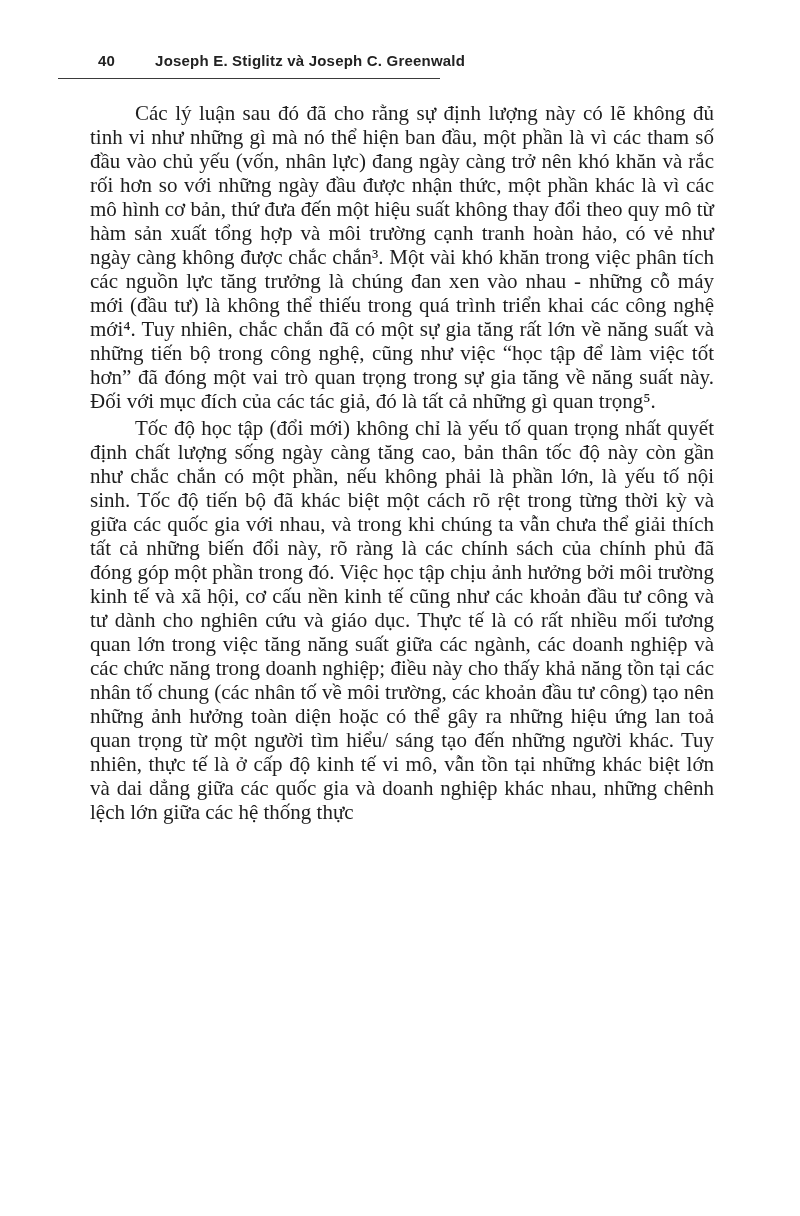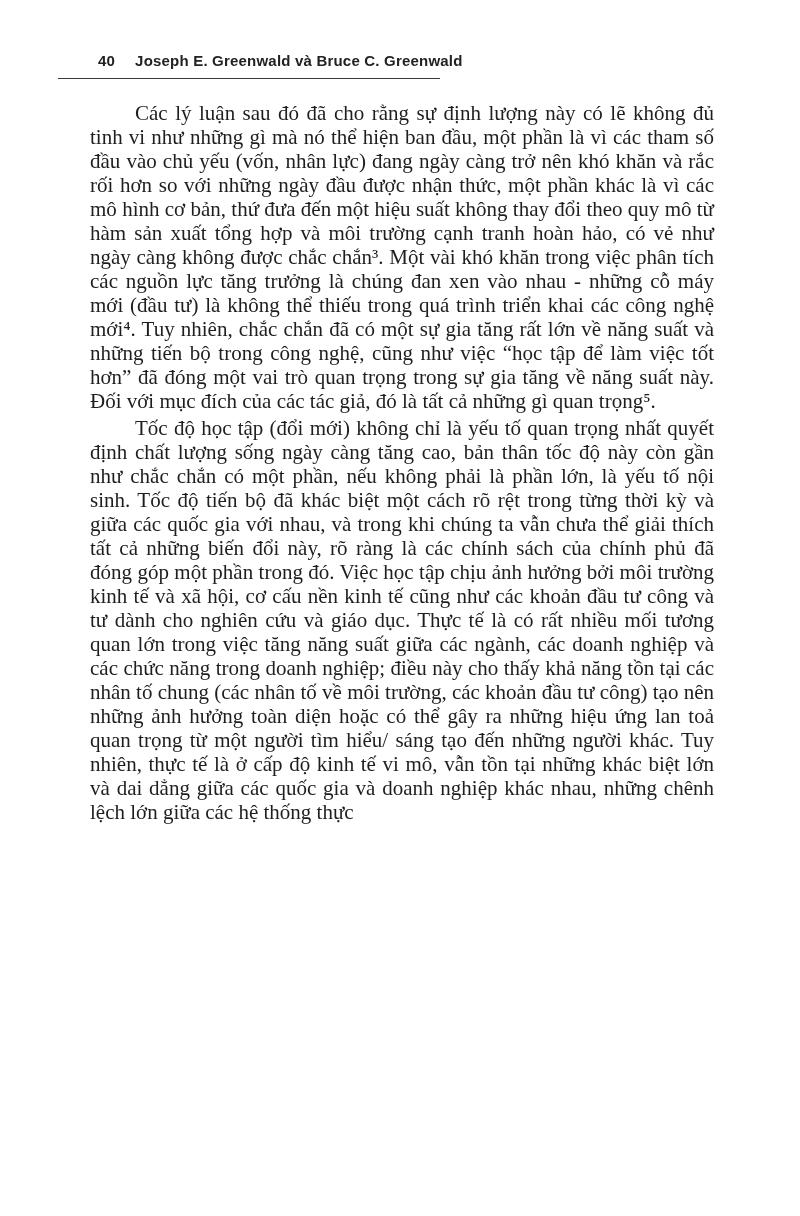--- a/index.html
+++ b/index.html
@@ -17,21 +17,21 @@
   .page {
     box-sizing: border-box;
     width: 800px;
     height: 1216px;
     padding: 52px 86px 40px 90px;
     background: #ffffff;
   }
   .page-header {
     display: flex;
     align-items: baseline;
-    gap: 20px;
+    gap: 40px;
     font-family: "Liberation Sans", "DejaVu Sans", sans-serif;
     font-weight: 700;
     font-size: 15px;
     color: #222;
     padding-left: 8px;
     letter-spacing: 0.2px;
   }
   .header-rule {
     border: none;
     border-top: 1.5px solid #3a3a3a;
@@ -51,20 +51,20 @@
   .para + .para {
     margin-top: 3px;
   }
 </style>
 </head>
 <body>
 
 <div class="page">
   <div class="page-header">
     <span>40</span>
-    <span>Joseph E. Greenwald và Bruce C. Greenwald</span>
+    <span>Joseph E. Stiglitz và Joseph C. Greenwald</span>
   </div>
   <hr class="header-rule">
   <div class="page-content">
     <p class="para">Các lý luận sau đó đã cho rằng sự định lượng này có lẽ không đủ tinh vi như những gì mà nó thể hiện ban đầu, một phần là vì các tham số đầu vào chủ yếu (vốn, nhân lực) đang ngày càng trở nên khó khăn và rắc rối hơn so với những ngày đầu được nhận thức, một phần khác là vì các mô hình cơ bản, thứ đưa đến một hiệu suất không thay đổi theo quy mô từ hàm sản xuất tổng hợp và môi trường cạnh tranh hoàn hảo, có vẻ như ngày càng không được chắc chắn³. Một vài khó khăn trong việc phân tích các nguồn lực tăng trưởng là chúng đan xen vào nhau - những cỗ máy mới (đầu tư) là không thể thiếu trong quá trình triển khai các công nghệ mới⁴. Tuy nhiên, chắc chắn đã có một sự gia tăng rất lớn về năng suất và những tiến bộ trong công nghệ, cũng như việc “học tập để làm việc tốt hơn” đã đóng một vai trò quan trọng trong sự gia tăng về năng suất này. Đối với mục đích của các tác giả, đó là tất cả những gì quan trọng⁵.</p>
     <p class="para">Tốc độ học tập (đổi mới) không chỉ là yếu tố quan trọng nhất quyết định chất lượng sống ngày càng tăng cao, bản thân tốc độ này còn gần như chắc chắn có một phần, nếu không phải là phần lớn, là yếu tố nội sinh. Tốc độ tiến bộ đã khác biệt một cách rõ rệt trong từng thời kỳ và giữa các quốc gia với nhau, và trong khi chúng ta vẫn chưa thể giải thích tất cả những biến đổi này, rõ ràng là các chính sách của chính phủ đã đóng góp một phần trong đó. Việc học tập chịu ảnh hưởng bởi môi trường kinh tế và xã hội, cơ cấu nền kinh tế cũng như các khoản đầu tư công và tư dành cho nghiên cứu và giáo dục. Thực tế là có rất nhiều mối tương quan lớn trong việc tăng năng suất giữa các ngành, các doanh nghiệp và các chức năng trong doanh nghiệp; điều này cho thấy khả năng tồn tại các nhân tố chung (các nhân tố về môi trường, các khoản đầu tư công) tạo nên những ảnh hưởng toàn diện hoặc có thể gây ra những hiệu ứng lan toả quan trọng từ một người tìm hiểu/ sáng tạo đến những người khác. Tuy nhiên, thực tế là ở cấp độ kinh tế vi mô, vẫn tồn tại những khác biệt lớn và dai dẳng giữa các quốc gia và doanh nghiệp khác nhau, những chênh lệch lớn giữa các hệ thống thực</p>
   </div>
 </div>
 
 </body></html>

